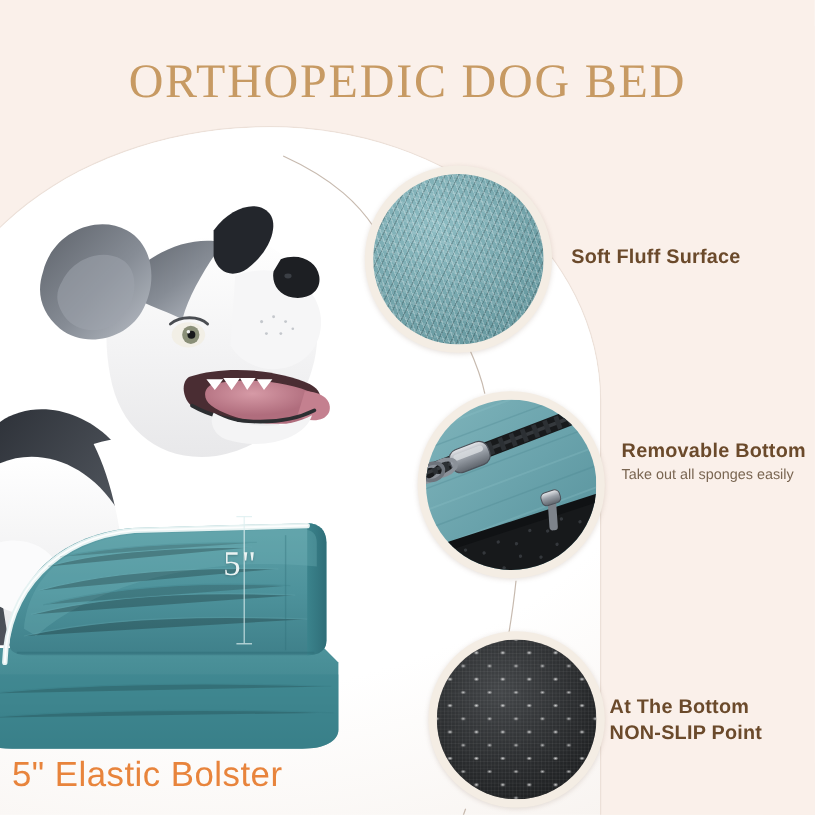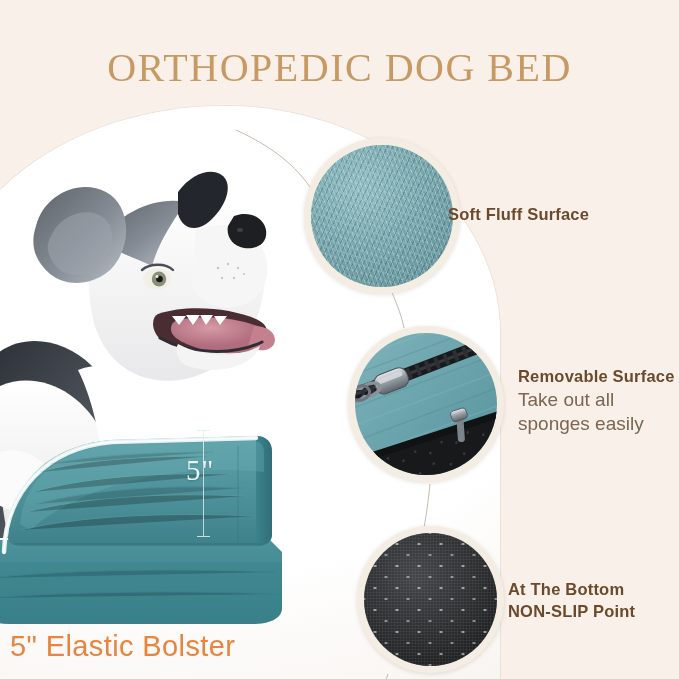--- a/index.html
+++ b/index.html
@@ -128,23 +128,23 @@
     background-position:11px 11px;
   }
 
   
   .callout-label{position:absolute;}
   .callout-label .head{
     font-size:16.5px;font-weight:bold;color:#6B4A2B;letter-spacing:.2px;white-space:nowrap;
   }
   .callout-label .head.two-line{line-height:1.32;}
   .callout-label .sub{
-    font-size:19px;color:#7A6652;line-height:1.28;margin-top:2px;max-width:165px;
-  }
-  #label-fluff{left:448px;top:183px;}
+    font-size:12px;color:#7A6652;line-height:1.28;margin-top:2px;max-width:165px;
+  }
+  #label-fluff{left:476px;top:183px;}
   #label-zip  {left:518px;top:345px;}
   #label-grip {left:508px;top:557px;}
 </style>
 </head>
 <body>
 
 <div id="stage">
 
   <div class="title">ORTHOPEDIC DOG BED</div>
 
@@ -396,21 +396,21 @@
     <div class="inner">
       <div class="tex-grip"></div>
     </div>
   </div>
 
   <div class="callout-label" id="label-fluff">
     <div class="head">Soft Fluff Surface</div>
   </div>
 
   <div class="callout-label" id="label-zip">
-    <div class="head">Removable Surface</div>
+    <div class="head">Removable Bottom</div>
     <div class="sub">Take out all sponges easily</div>
   </div>
 
   <div class="callout-label" id="label-grip">
     <div class="head two-line">At The Bottom</div>
     <div class="head two-line">NON-SLIP Point</div>
   </div>
 
   <div class="bolster-caption">5" Elastic Bolster</div>
 

